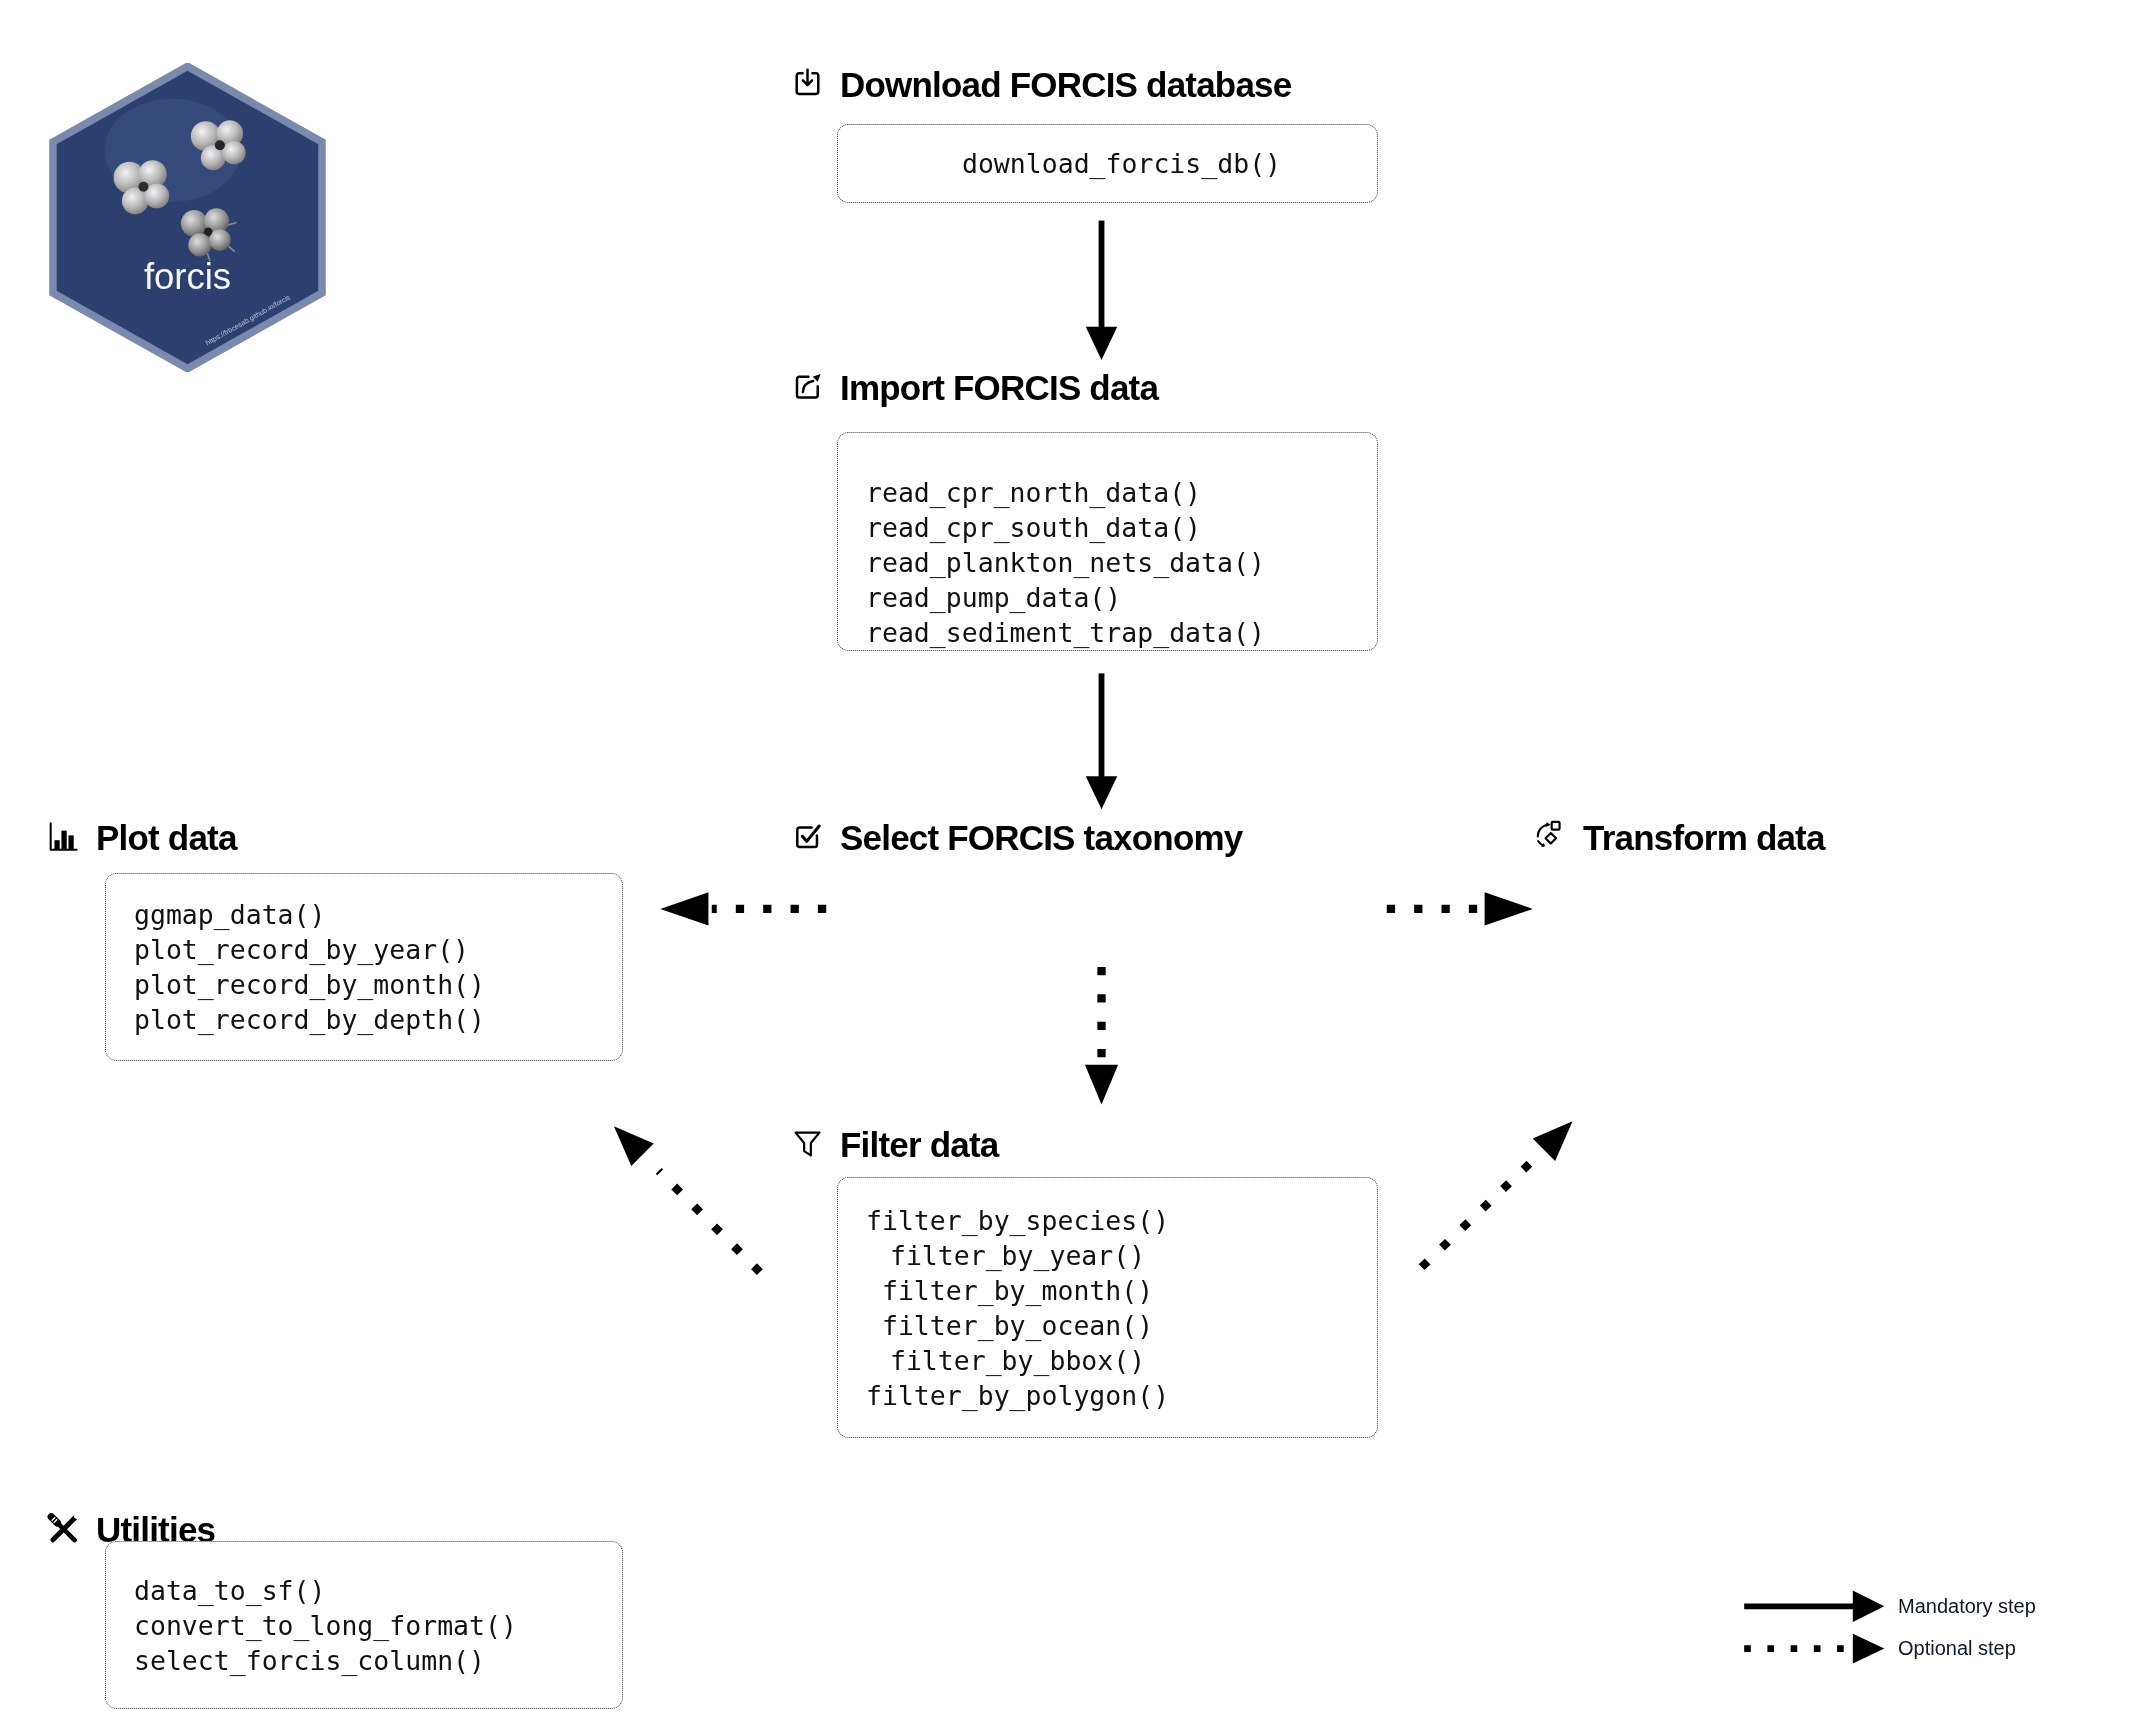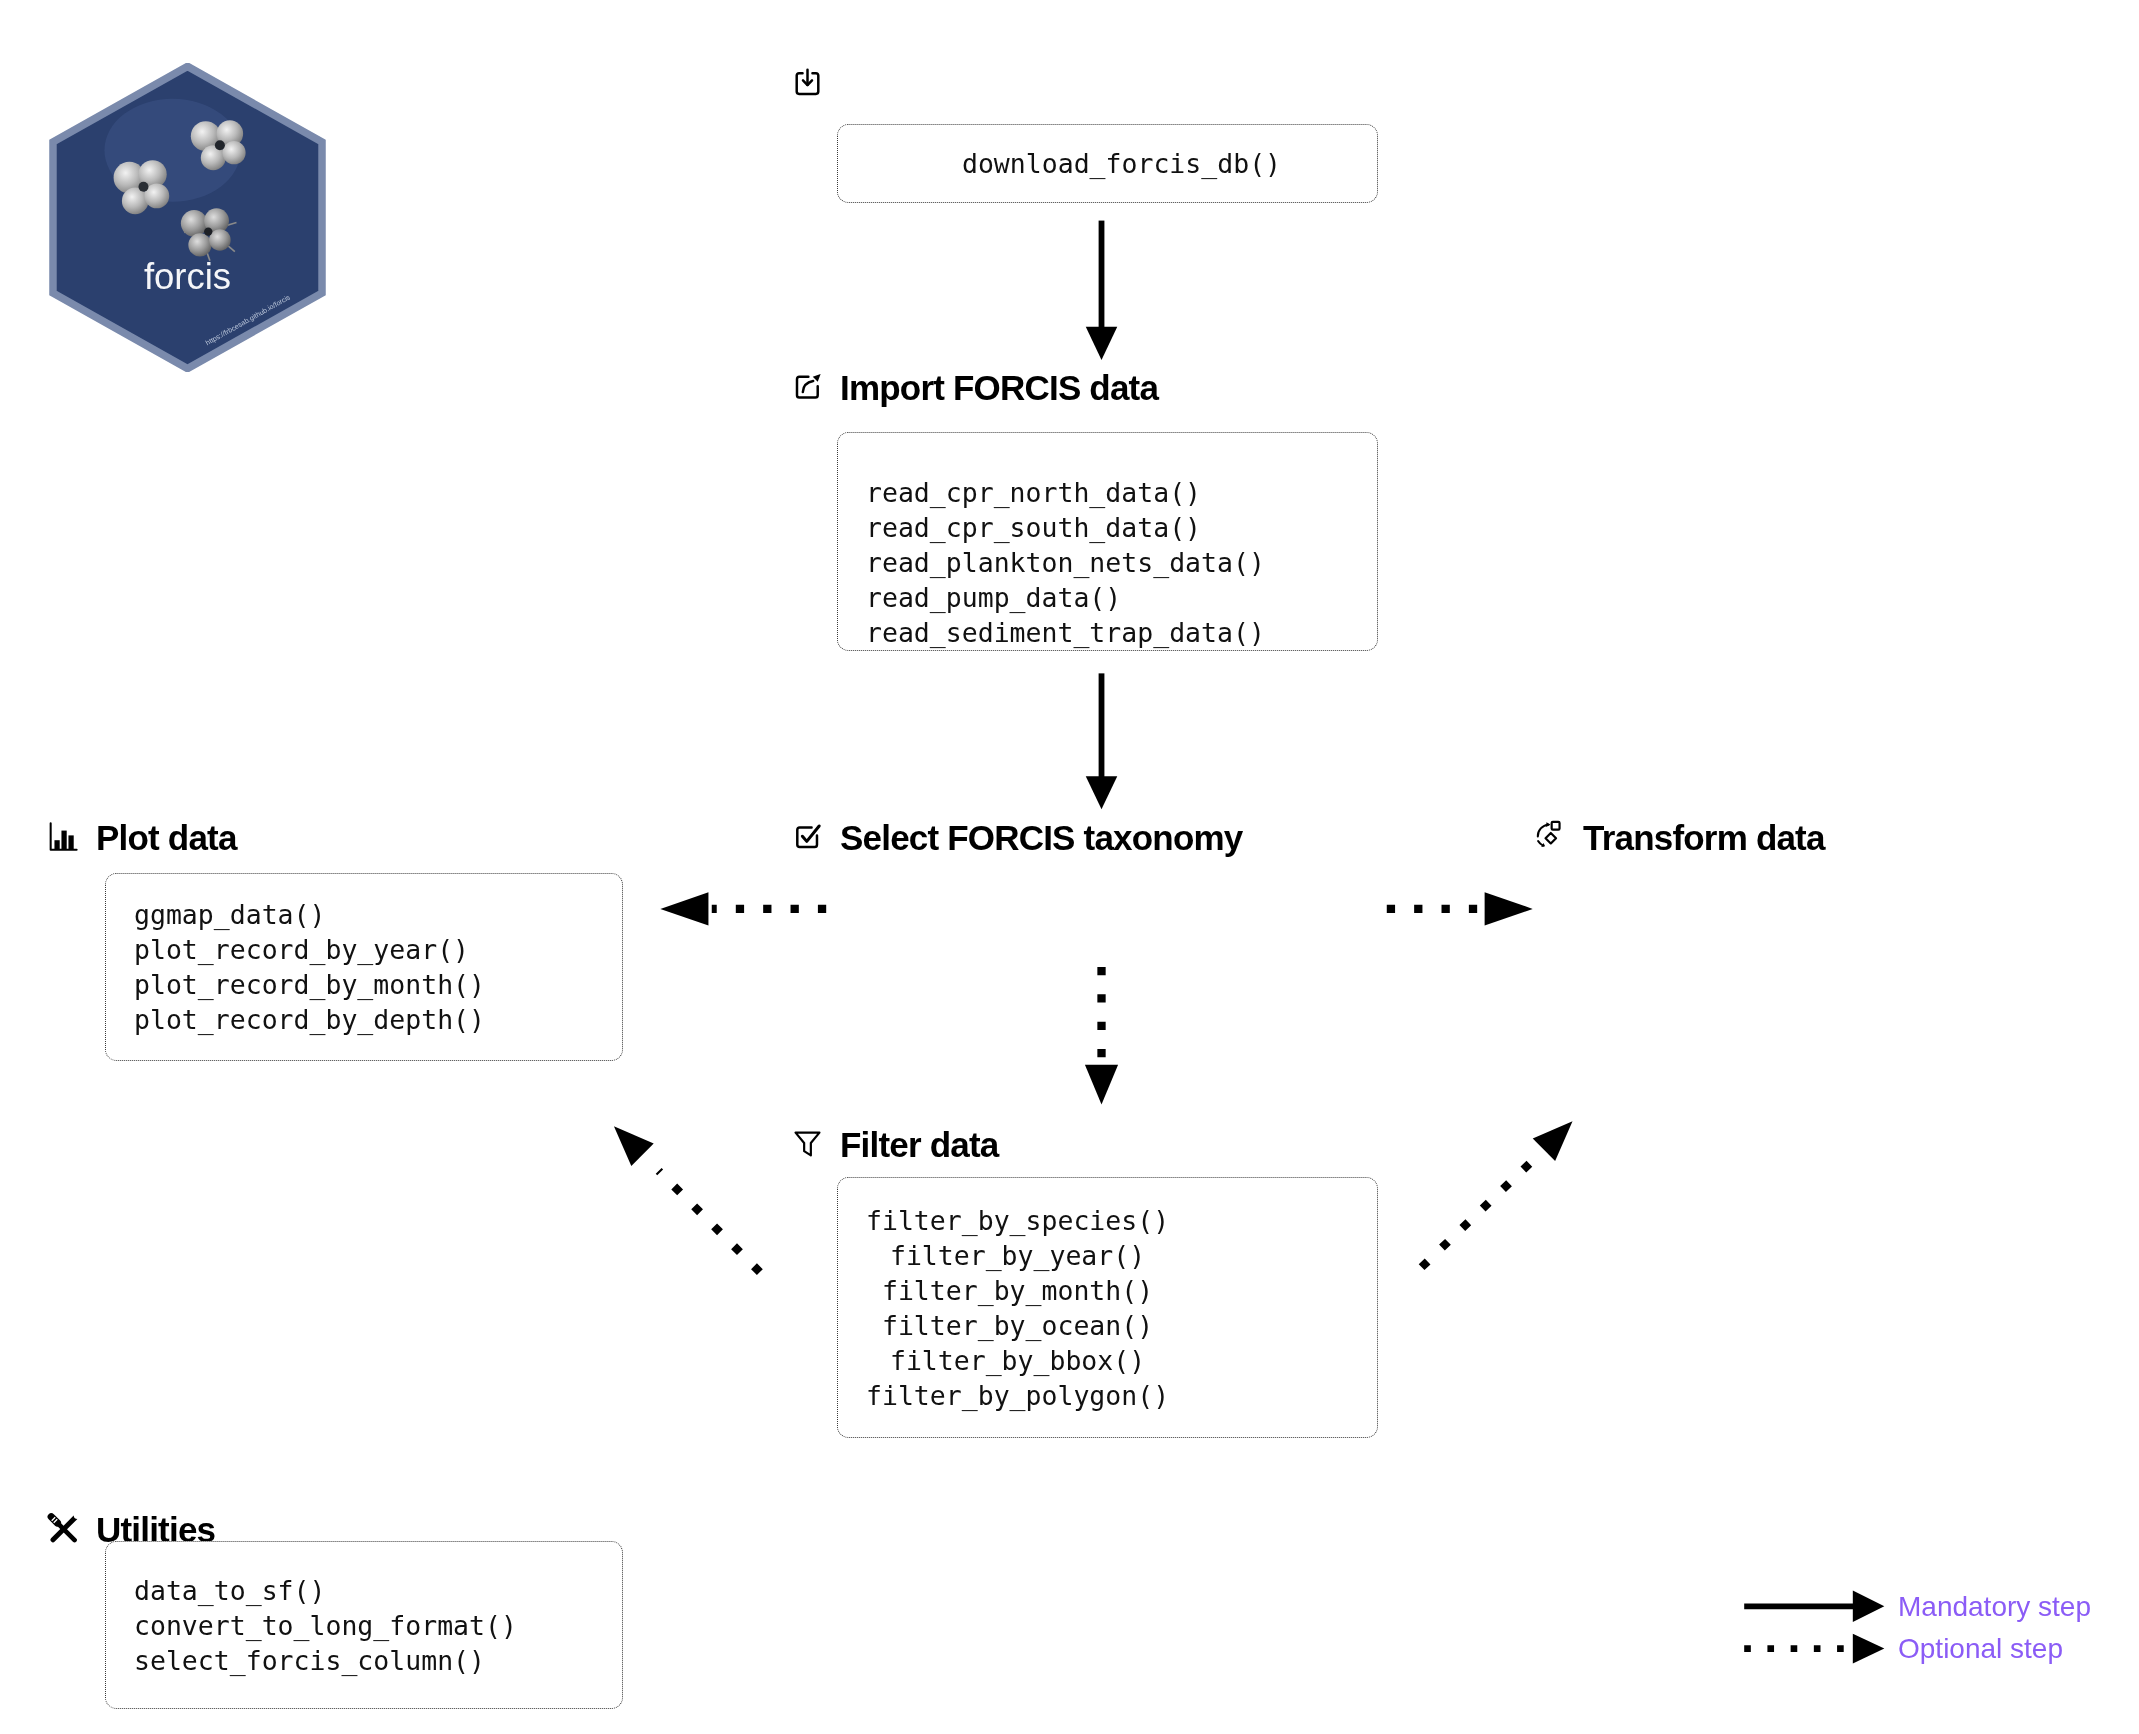--- a/index.html
+++ b/index.html
@@ -9,21 +9,21 @@
   .sec-header{position:absolute;display:flex;align-items:center;gap:15px;}
   .sec-header .ticon{flex:0 0 auto;display:block;}
   .sec-title{font-weight:700;font-size:35px;letter-spacing:-0.8px;line-height:1;white-space:nowrap;}
 
   .fnbox{position:absolute;border:1.7px dotted #3a3a3a;border-radius:11.6px;display:flex;align-items:center;background:#fff;}
   .fnbox pre{margin:0;padding-left:28px;font-family:"DejaVu Sans Mono","Liberation Mono",monospace;
              font-size:26.5px;line-height:35px;letter-spacing:0;color:#111;}
 
   .arrows{position:absolute;left:0;top:0;width:2140px;height:1734px;pointer-events:none;}
 
-  .legend-label{position:absolute;font-size:28px;line-height:35px;color:#8b5cf6;white-space:nowrap;}
+  .legend-label{position:absolute;font-size:20px;line-height:35px;color:#0f172a;white-space:nowrap;}
 
   svg .st{stroke:#000;fill:none;stroke-linecap:round;stroke-linejoin:round;}
 </style>
 </head>
 <body>
 
 <div class="canvas">
 
   <svg style="position:absolute;left:48px;top:63px;" width="279" height="309" viewBox="0 0 336 372">
     <defs>
@@ -69,20 +69,21 @@
     <text x="168" y="272" text-anchor="middle" font-size="44" fill="#f5f6f9" font-family="Liberation Sans, sans-serif">forcis</text>
     <text transform="translate(242,312) rotate(-29.3)" text-anchor="middle" font-size="8.5" fill="#bcc7db" font-family="Liberation Sans, sans-serif">https://frbcesab.github.io/forcis</text>
   </svg>
 
   <div class="sec-header" style="left:790px;top:65px;">
     <svg class="ticon" width="35" height="38" viewBox="0 0 24 24">
       <path class="st" stroke-width="1.7" d="M8.6 4.6 H6.2 Q4.6 4.6 4.6 6.2 V17.2 Q4.6 18.8 6.2 18.8 H17.8 Q19.4 18.8 19.4 17.2 V6.2 Q19.4 4.6 17.8 4.6 H15.4"></path>
       <path class="st" stroke-width="1.7" d="M12 2.2 V12.6"></path>
       <path class="st" stroke-width="1.7" d="M8.9 9.5 L12 12.8 L15.1 9.5"></path>
     </svg>
+    <span class="sec-title">Download FORCIS database</span>
   </div>
 
   <div class="sec-header" style="left:790px;top:368px;">
     <svg class="ticon" width="35" height="38" viewBox="0 0 24 24">
       <path class="st" stroke-width="1.7" d="M12.6 5 H6.4 Q4.8 5 4.8 6.6 V17.6 Q4.8 19.2 6.4 19.2 H17.4 Q19 19.2 19 17.6 V11.4"></path>
       <path class="st" stroke-width="1.7" d="M8.8 15.4 Q9.1 9.2 15.9 7.9"></path>
       <polygon points="21,3 19,8.4 15.6,5" fill="#000"></polygon>
     </svg>
     <span class="sec-title">Import FORCIS data</span>
   </div>

